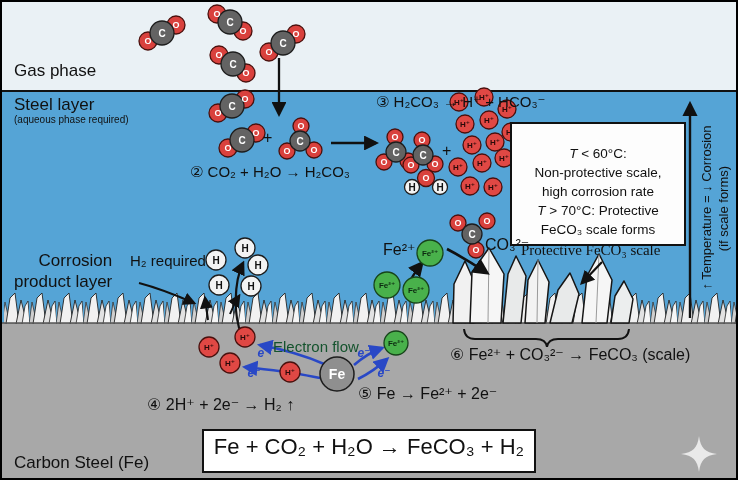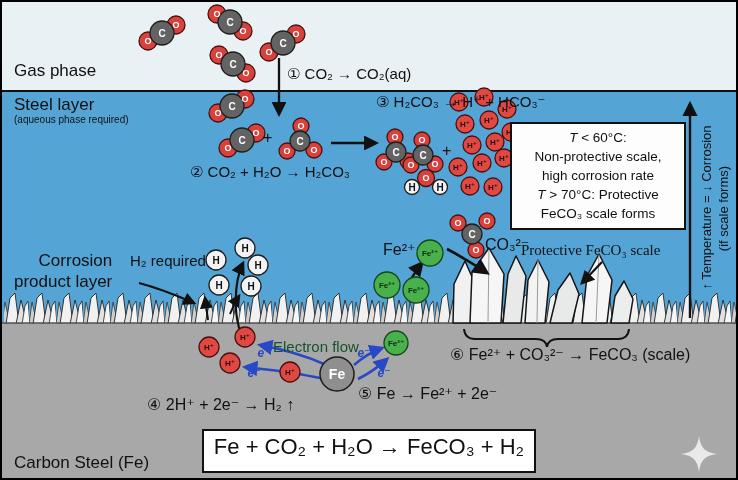--- a/index.html
+++ b/index.html
@@ -16,21 +16,21 @@
   .lbl { position:absolute; z-index:3; white-space:nowrap; color:#111;text-align:right; }
   .f17 { font-size:17px; }
   .f16 { font-size:16px; }
   .f15 { font-size:15px; }
   .f13 { font-size:10px; }
   .blue { color:#14532d; }
   .it { font-style:italic; }
   #info-box {
     position:absolute; left:508px; top:120px; width:172px; z-index:3;
     background:#fdfdfd; border:2px solid #111; text-align:center;
-    font-size:13.5px; line-height:19px; padding:4px 0 5px 0;
+    font-size:13.5px; line-height:19px; padding:20px 0 5px 0;
   }
   #eq-box {
     position:absolute; left:200px; top:427px; width:334px; height:44px; z-index:3;
     background:#fff; border:2.5px solid #111; box-sizing:border-box;
     text-align:center; font-size:22px; line-height:31px;
   }
   .vtext { position:absolute; z-index:3; transform:rotate(-90deg); text-align:center; font-size:13px; }
   
   text { font-family:"Liberation Sans","DejaVu Sans",sans-serif; text-anchor:middle; }
   .ao  { fill:#d9413d; stroke:#4a100d; stroke-width:1.3; }
@@ -338,21 +338,20 @@
         </g>
     </g>
 
     <path d="M697,434 C698.6,446 703,450.4 715,452 C703,453.6 698.6,458 697,470 C695.4,458 691,453.6 679,452 C691,450.4 695.4,446 697,434 Z" fill="#efefef" opacity="0.92"></path>
   </svg>
 
   <div class="lbl f17" style="left:12px; top:59px;">Gas phase</div>
   <div class="lbl f17" style="left:12px; top:93px;">Steel layer</div>
   <div class="lbl f13" style="left:12px; top:112px;">(aqueous phase required)</div>
 
-  <div class="lbl f15" style="left:285px; top:63px;">① CO₂ → CO₂(aq)</div>
   <div class="lbl f15" style="left:374px; top:91px;">③ H₂CO₃ → H⁺ + HCO₃⁻</div>
   <div class="lbl f15" style="left:188px; top:161px;">② CO₂ + H₂O → H₂CO₃</div>
 
   <div class="lbl f16" style="left:261px; top:127px;">+</div>
   <div class="lbl f16" style="left:440px; top:140px;">+</div>
 
   <div id="info-box">
     <div><span class="it">T</span><span> &lt; 60°C:</span></div>
     <div>Non-protective scale,</div>
     <div>high corrosion rate</div>

